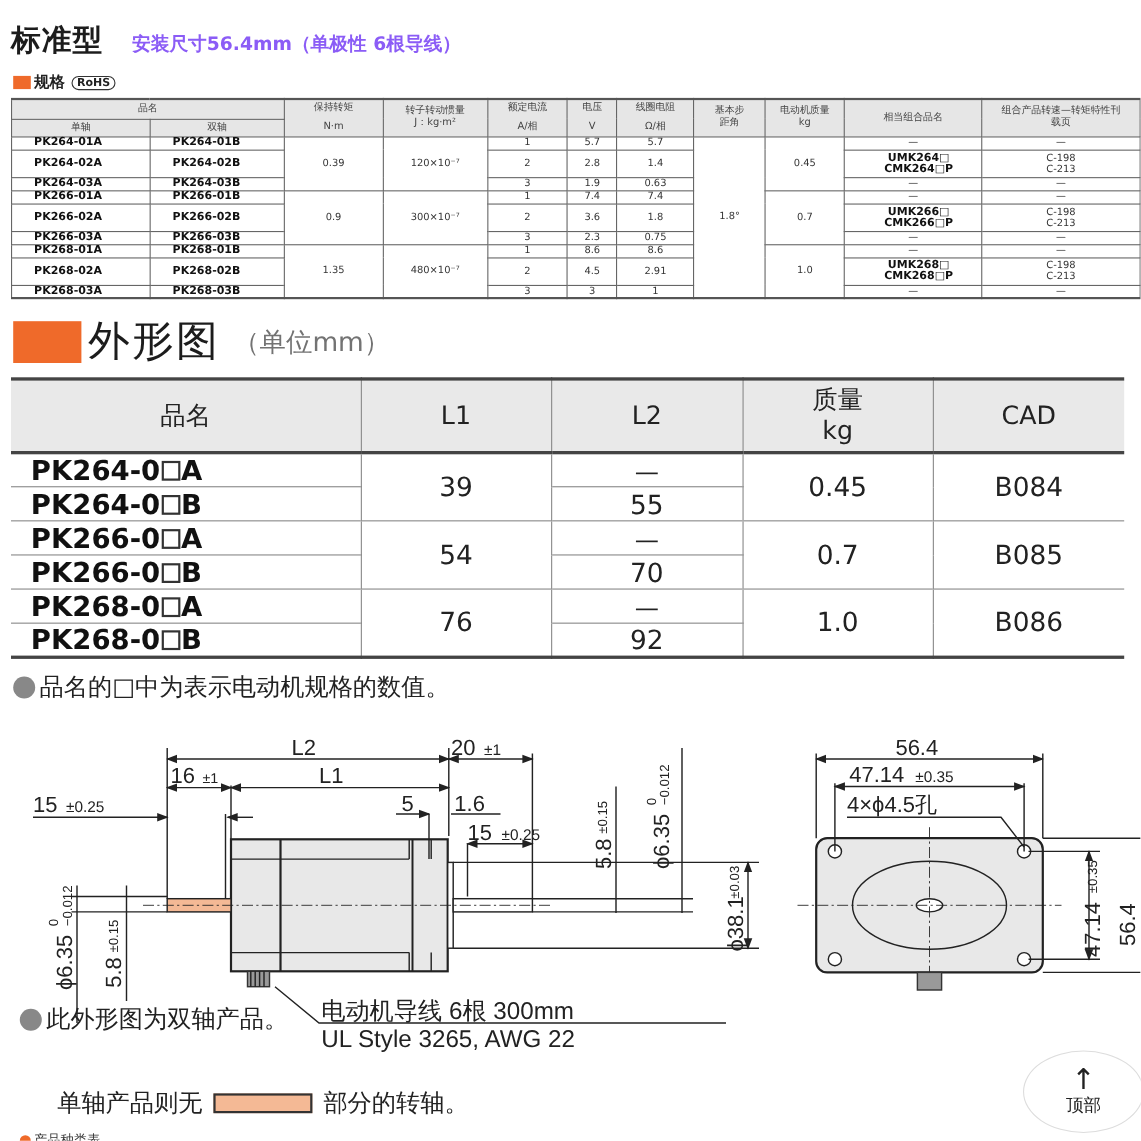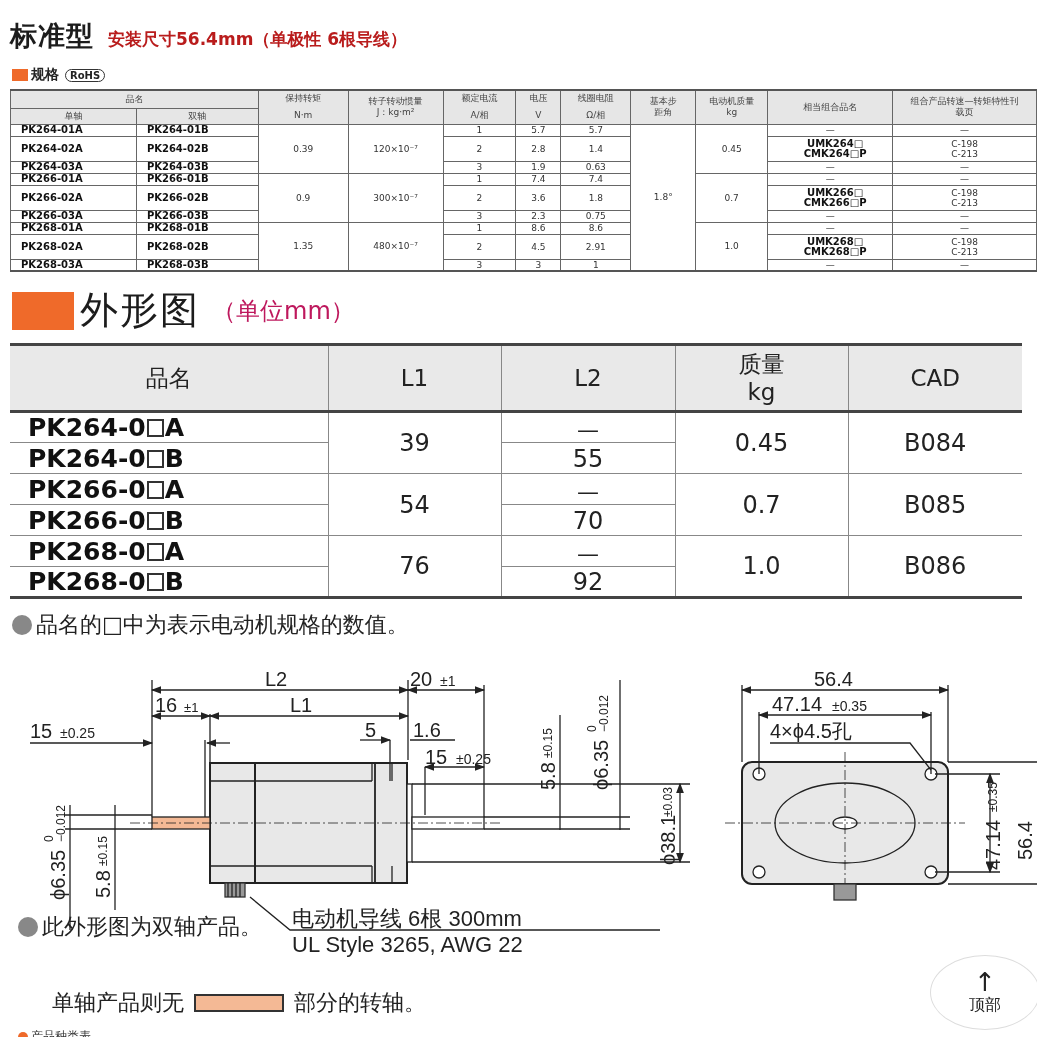--- a/index.html
+++ b/index.html
@@ -1,41 +1,41 @@
 <!DOCTYPE html>
 <html><head>
 <meta charset="utf-8">
 <style>
   * { box-sizing: border-box; margin: 0; padding: 0; }
   html, body { width: 1037px; height: 1037px; overflow: hidden; background: #fff; }
   body { font-family: "DejaVu Sans", "Liberation Sans", sans-serif; color: #222; position: relative; }
 
   .title-row { position: absolute; left: 10px; top: 18px; display: flex; align-items: baseline; }
   .title-main { font-size: 27px; font-weight: bold; color: #1c1c1c; letter-spacing: 1px; }
-  .title-sub { font-size: 17px; font-weight: bold; margin-left: 14px; color: #b91c1c; }
+  .title-sub { font-size: 17px; font-weight: bold; margin-left: 26px; color: #8b5cf6; }
 
   .spec-label { position: absolute; left: 12px; top: 66px; display: flex; align-items: center; font-size: 14px; font-weight: bold; }
   .orange-sq { display: inline-block; background: #ef6a2a; }
   .spec-label .orange-sq { width: 16px; height: 12px; margin-right: 3px; }
   .rohs { font-size: 10px; border: 1.5px solid #333; border-radius: 8px; padding: 0 4px; margin-left: 6px; font-weight: bold; }
 
   table { border-collapse: collapse; }
   .spec-table { position: absolute; left: 10px; top: 89px; width: 1027px; font-size: 9px; }
   .spec-table th { background: #e6e6e6; font-weight: normal; color: #444; border: 1px solid #666; padding: 0; line-height: 11px; }
   .spec-table td { border: 1px solid #666; text-align: center; padding: 0; color: #333; line-height: 10px; }
-  .spec-table td.pn { font-weight: bold; text-align: left; padding-left: 10px; color: #111; font-size: 10px; }
+  .spec-table td.pn { font-weight: bold; text-align: left; padding-left: 20px; color: #111; font-size: 10px; }
   .spec-table td.combo { font-weight: bold; text-align: center; padding-left: 10px; color: #111; font-size: 10px; }
   .spec-table tr { height: 12px; }
   .spec-table tr.mid { height: 25px; }
   .spec-table { border-top: 2px solid #555; border-bottom: 2px solid #555; }
 
   .outline-title { position: absolute; left: 12px; top: 285px; display: flex; align-items: center; }
   .outline-title .orange-sq { width: 62px; height: 38px; margin-right: 6px; }
   .outline-title .big { font-size: 38px; color: #1c1c1c; letter-spacing: 2px; }
-  .outline-title .unit { font-size: 24px; margin-left: 12px; color: #be185d; }
+  .outline-title .unit { font-size: 24px; margin-left: 12px; color: #737373; }
 
   .dim-table { position: absolute; left: 10px; top: 343px; width: 1012px; border-top: 3px solid #444; border-bottom: 3px solid #444; }
   .dim-table th { background: #e9e9e9; font-weight: normal; font-size: 23px; color: #222; border-left: 1px solid #888; border-bottom: 3px solid #444; height: 67px; line-height: 28px; }
   .dim-table th:first-child { border-left: none; }
   .dim-table td { border-left: 1px solid #888; border-top: 1px solid #888; text-align: center; font-size: 24px; color: #222; height: 31px; }
   .dim-table td.pn { border-left: none; text-align: left; padding-left: 18px; font-weight: bold; font-size: 25px; color: #111; }
   .dim-table td.l2top { vertical-align: bottom; font-size: 22px; }
   .dim-table td.l2bot { vertical-align: bottom; }
   .box-glyph { display: inline-block; width: 17px; height: 18px; border: 2px solid #333; vertical-align: -1px; margin: 0 1px; }
 

